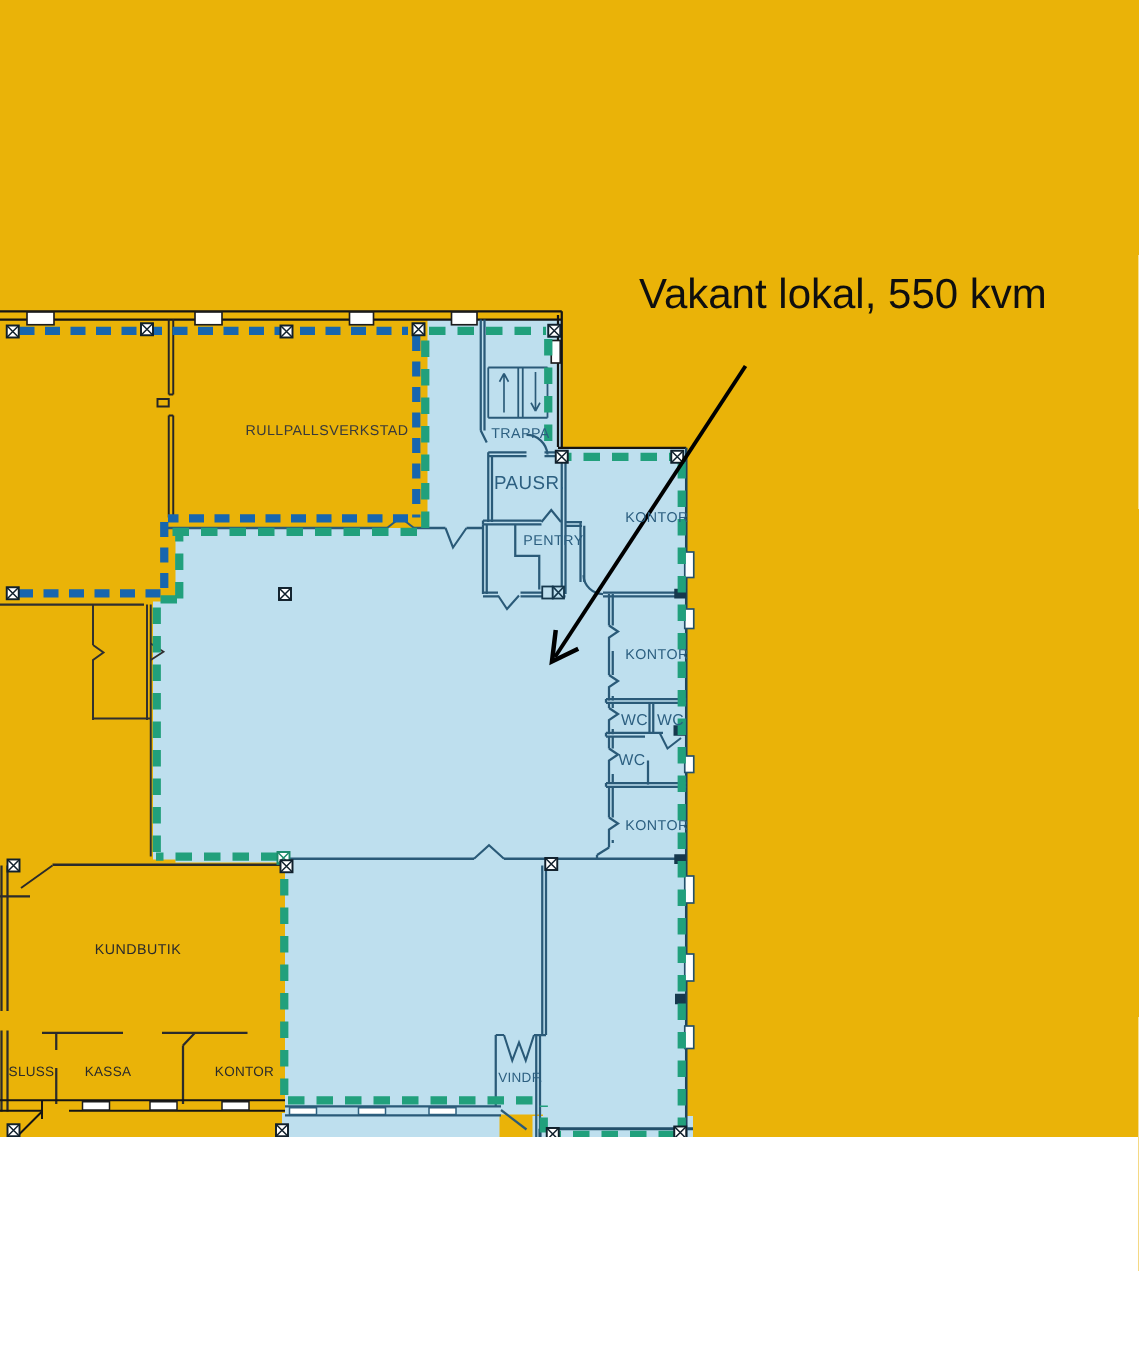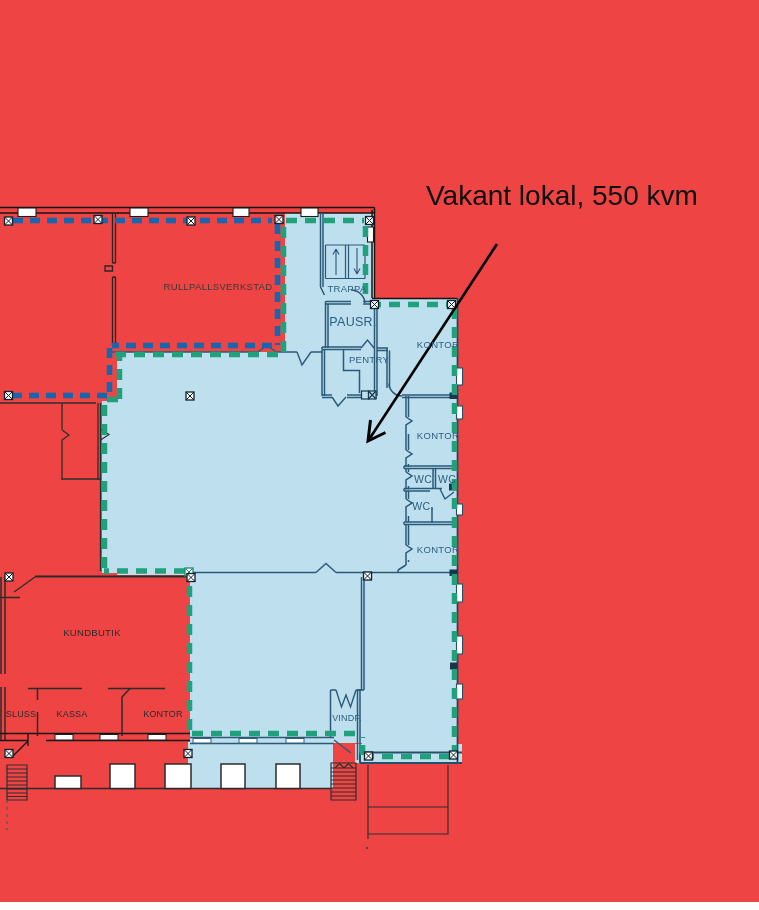--- a/index.html
+++ b/index.html
@@ -1,16 +1,16 @@
 <!DOCTYPE html>
 <html><head>
 <meta charset="utf-8">
 <style>
 html,body{margin:0;padding:0;background:#fff;}
-#plan{position:relative;width:759px;height:902px;background:#ef4444;overflow:hidden;}
+#plan{position:relative;width:759px;height:758px;background:#eab308;overflow:hidden;}
 svg{display:block;}
 text{font-family:"Liberation Sans",sans-serif;}
 </style>
 </head>
 <body>
 
 <div id="plan">
 <svg width="759" height="910" viewBox="0 0 759 910">
 <defs>
 <g id="xbox">

